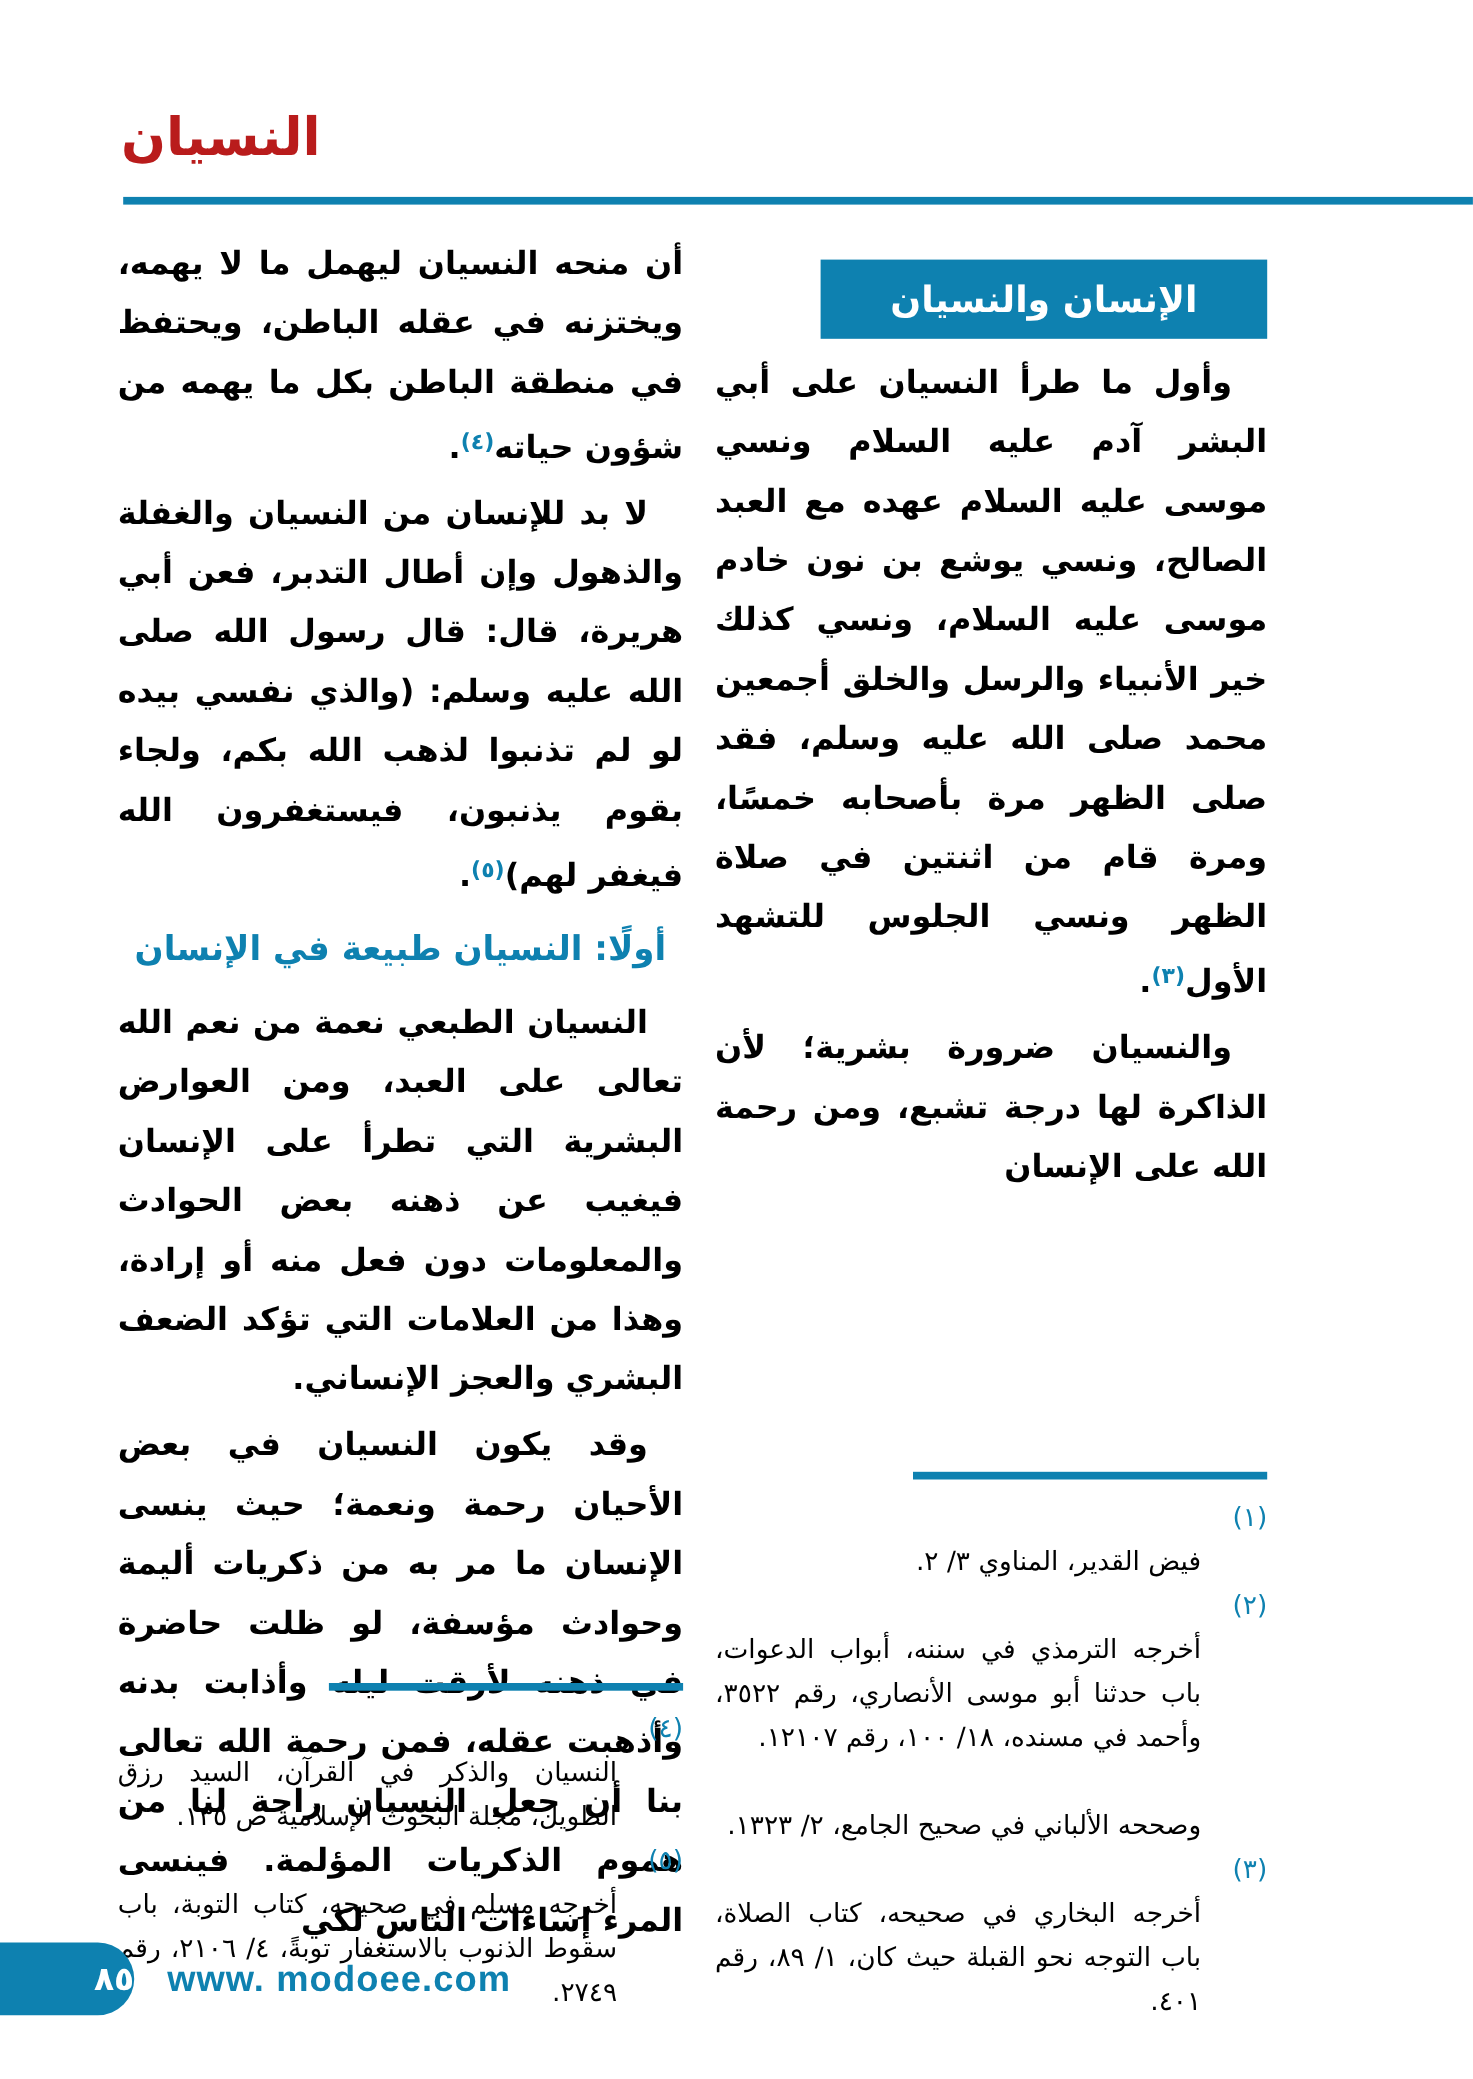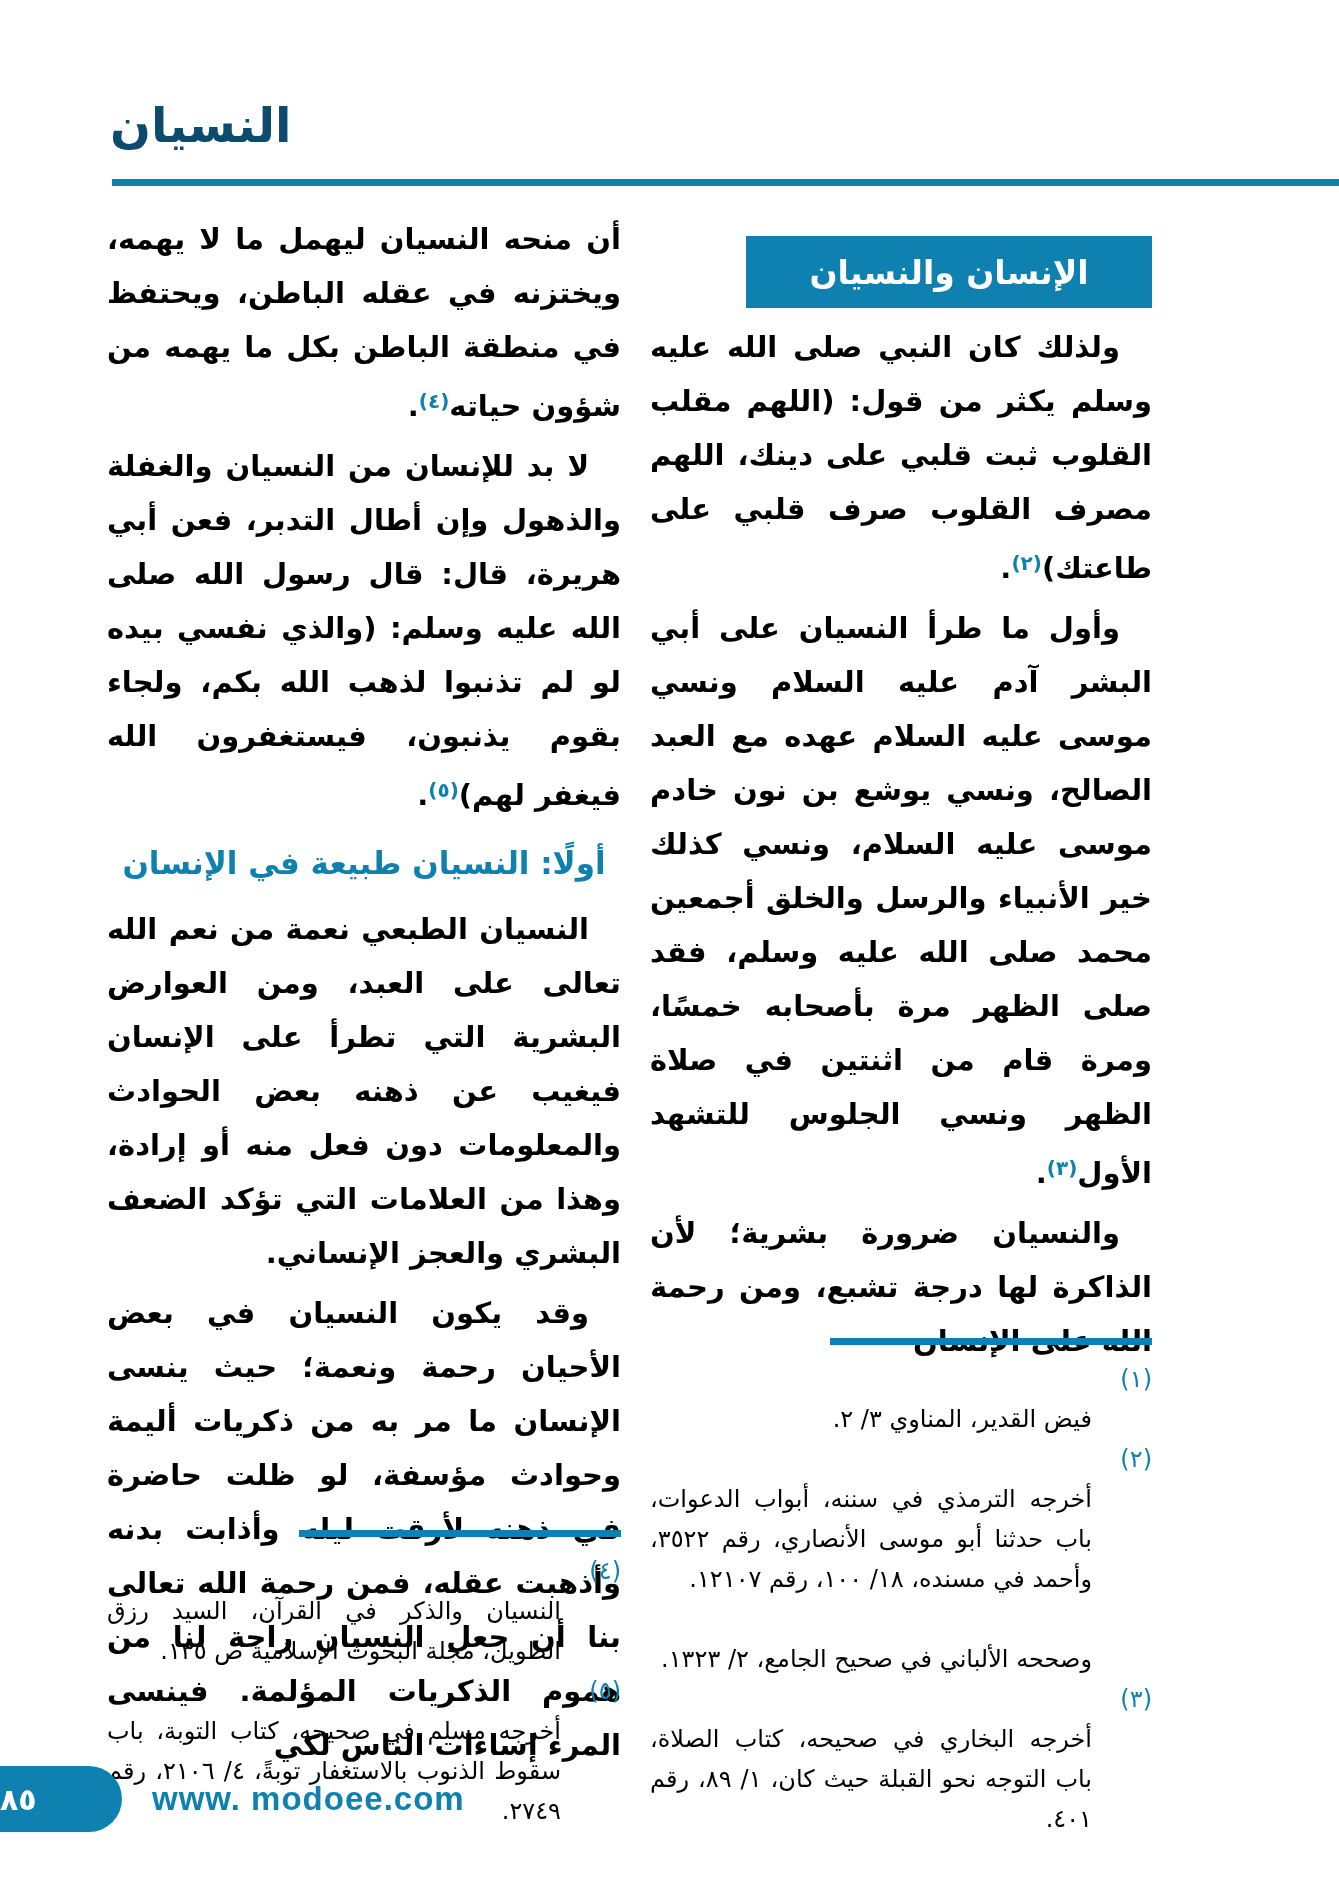--- a/index.html
+++ b/index.html
@@ -4,21 +4,21 @@
 <style>
   html,body{margin:0;padding:0;}
   body{
     width:1339px;height:1890px;background:#ffffff;position:relative;
     font-family:"DejaVu Sans", sans-serif;color:#000;
   }
   .page{position:absolute;inset:0;overflow:hidden;}
 
   .page-title{
     position:absolute;left:110px;top:92px;
-    color:#0c4a6e;font-size:48px;font-weight:700;line-height:1.4;
+    color:#b91c1c;font-size:48px;font-weight:700;line-height:1.4;
     direction:rtl;
   }
   .title-rule{
     position:absolute;left:112px;top:179px;width:1227px;height:7px;
     background:#0e81b0;
   }
 
   
   .col{position:absolute;direction:rtl;}
   .col-right{left:650px;top:236px;width:502px;}
@@ -64,21 +64,21 @@
     color:#0e81b0;flex:0 0 52px;text-align:right;font-weight:400;
   }
   .fn-item .fn-text{
     flex:1 1 auto;text-align:justify;text-justify:inter-word;margin-top:40px;
   }
 
   
   .page-number-badge{
     position:absolute;left:0;top:1766px;width:122px;height:66px;
     background:#0e81b0;border-radius:0 34px 34px 0;
-    display:flex;align-items:center;justify-content:flex-end;
+    display:flex;align-items:center;justify-content:flex-start;
     color:#ffffff;font-size:30px;font-weight:700;direction:rtl;
   }
   .website{
     position:absolute;left:152px;top:1780px;
     color:#0e81b0;font-size:33px;font-weight:700;
     font-family:"Liberation Sans", sans-serif;letter-spacing:1px;
   }
 </style>
 </head>
 <body>
@@ -87,21 +87,20 @@
 
   <div class="page-title">النسيان</div>
   <div class="title-rule"></div>
 
   <div class="col col-right">
     <div class="section-header">
       <span>الإنسان والنسيان</span>
     </div>
 
 
-    <p class="para"><span>ولذلك كان النبي صلى الله عليه وسلم يكثر من قول: (اللهم مقلب القلوب ثبت قلبي على دينك، اللهم مصرف القلوب صرف قلبي على طاعتك)</span><span class="fn-ref">(٢)</span><span>.</span></p>
 
     <p class="para"><span>وأول ما طرأ النسيان على أبي البشر آدم عليه السلام ونسي موسى عليه السلام عهده مع العبد الصالح، ونسي يوشع بن نون خادم موسى عليه السلام، ونسي كذلك خير الأنبياء والرسل والخلق أجمعين محمد صلى الله عليه وسلم، فقد صلى الظهر مرة بأصحابه خمسًا، ومرة قام من اثنتين في صلاة الظهر ونسي الجلوس للتشهد الأول</span><span class="fn-ref">(٣)</span><span>.</span></p>
 
     <p class="para"><span>والنسيان ضرورة بشرية؛ لأن الذاكرة لها درجة تشبع، ومن رحمة الله على الإنسان</span></p>
   </div>
 
   <div class="col col-left">
     <p class="para no-indent"><span>أن منحه النسيان ليهمل ما لا يهمه، ويختزنه في عقله الباطن، ويحتفظ في منطقة الباطن بكل ما يهمه من شؤون حياته</span><span class="fn-ref">(٤)</span><span>.</span></p>
 
     <p class="para"><span>لا بد للإنسان من النسيان والغفلة والذهول وإن أطال التدبر، فعن أبي هريرة، قال: قال رسول الله صلى الله عليه وسلم: (والذي نفسي بيده لو لم تذنبوا لذهب الله بكم، ولجاء بقوم يذنبون، فيستغفرون الله فيغفر لهم)</span><span class="fn-ref">(٥)</span><span>.</span></p>

